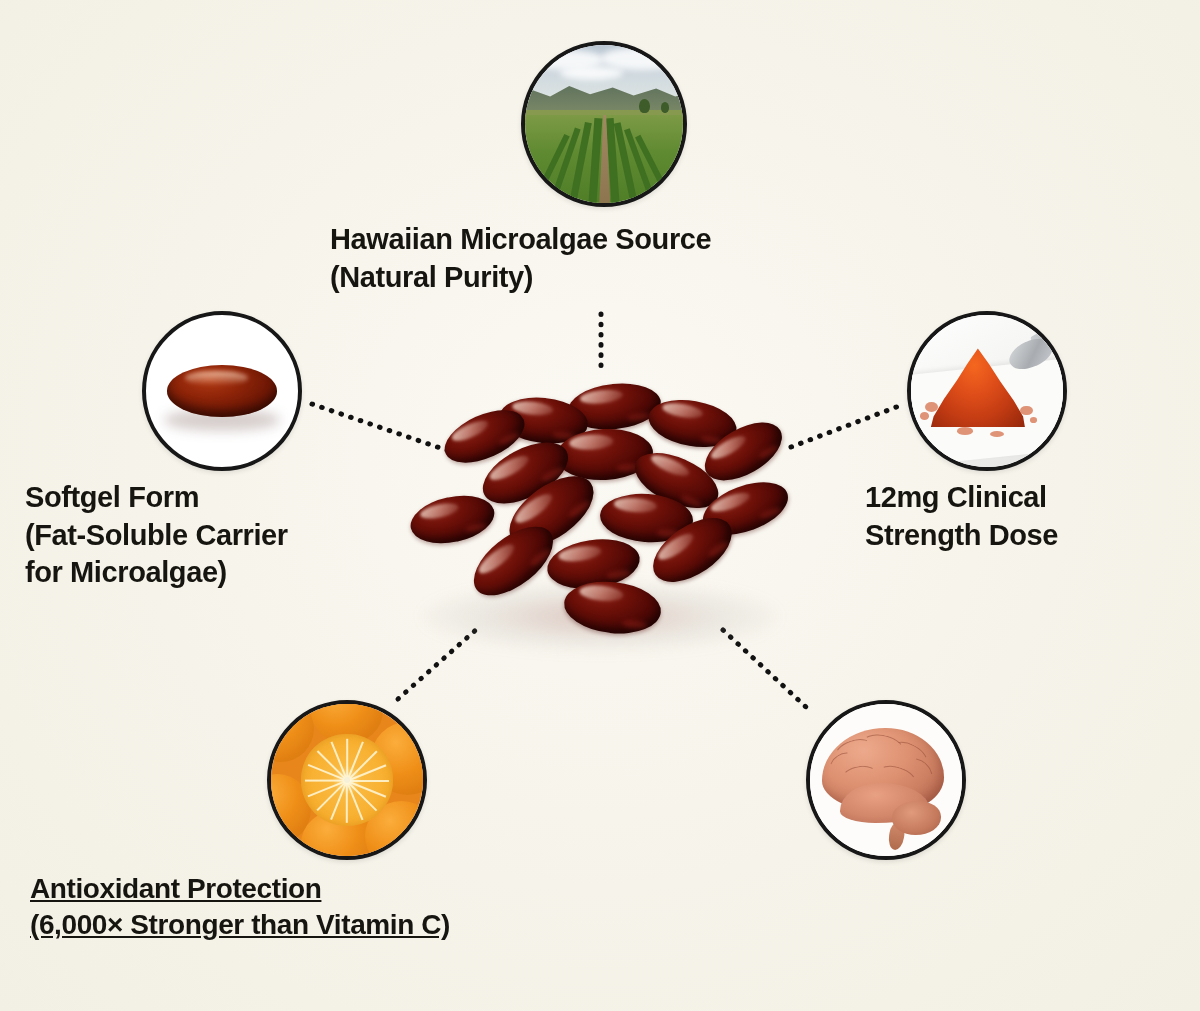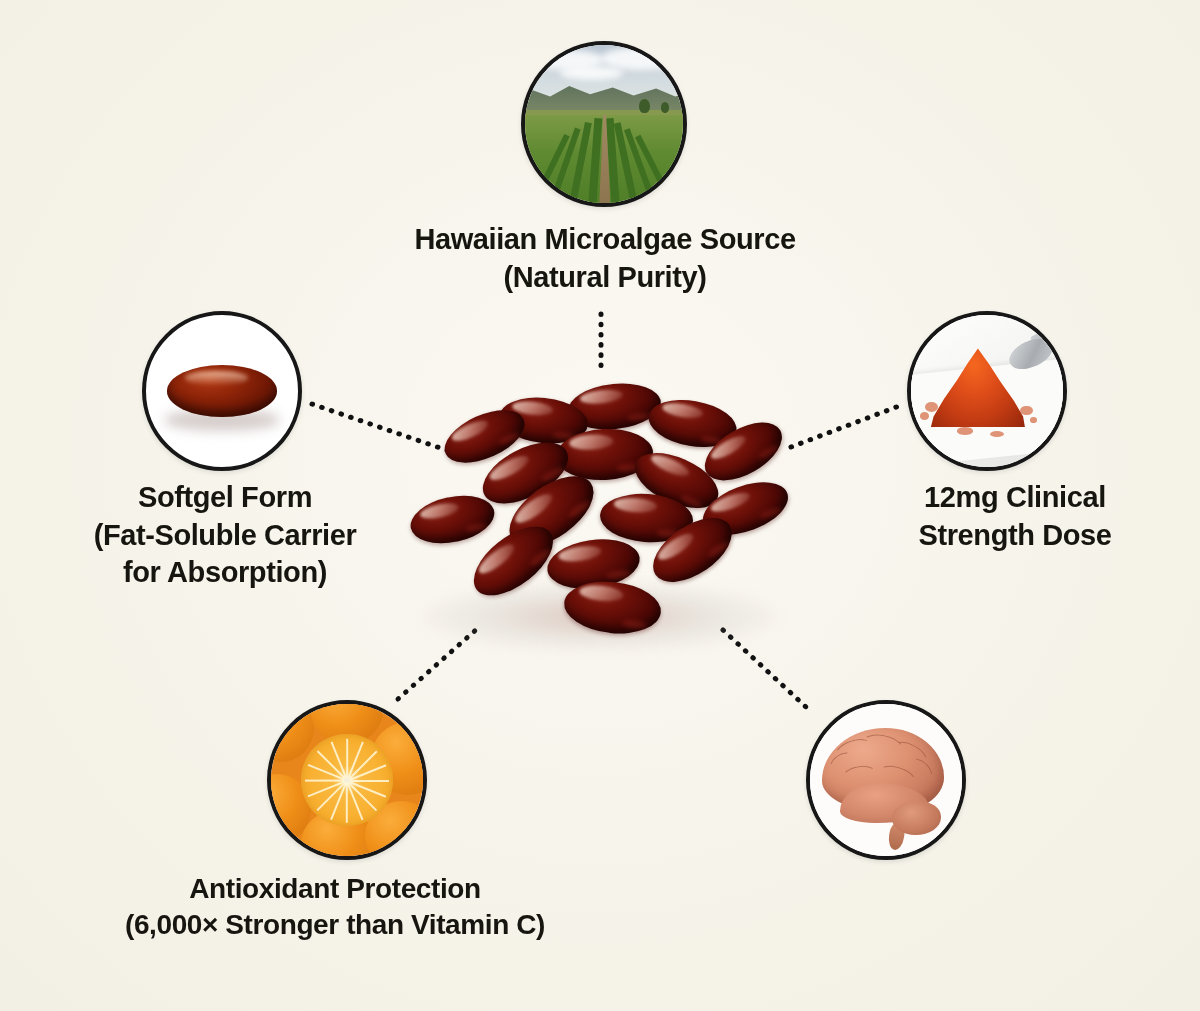--- a/index.html
+++ b/index.html
@@ -262,27 +262,27 @@
   }
 
   
   .caption {
     position: absolute;
     color: #16150f;
     font-size: 29px;
     font-weight: 700;
     line-height: 1.30;
     letter-spacing: -0.4px;
-    text-align: center;
+    text-align: left;
     white-space: pre-line;
   }
   #cap-farm    { left: 330px;  top: 221px; width: 550px; }
   #cap-softgel { left: 25px;   top: 479px; width: 400px; }
   #cap-powder  { left: 865px;  top: 479px; width: 300px; }
-  #cap-orange  { left: 30px;   top: 871px; width: 610px; font-size: 28px; }
+  #cap-orange  { left: 30px;   top: 871px; width: 610px; font-size: 28px; text-decoration: underline; }
   #cap-brain   { left: 710px;  top: 871px; width: 370px; }
 </style>
 </head>
 <body>
 
 <div id="infographic">
 
   <div class="title-crop"></div>
 
   <svg class="connectors" viewBox="0 0 1200 1011" width="1200" height="1011">
@@ -322,21 +322,21 @@
 (Natural Purity)</div>
 
   <div class="badge" id="badge-softgel">
     <div class="art">
       <div class="gel-shadow"></div>
       <div class="gel-single"></div>
     </div>
   </div>
   <div class="caption" id="cap-softgel">Softgel Form
 (Fat-Soluble Carrier
-for Absorption)</div>
+for Microalgae)</div>
 
   <div class="badge" id="badge-powder">
     <div class="art">
       <div class="pw-plate"></div>
       <div class="pw-sheet"></div>
       <div class="pw-spoon-handle"></div>
       <div class="pw-spoon-bowl"></div>
       <div class="pw-mound"></div>
       <div class="pw-dust" style="left:9%;  top:57%; width:9%;  height:7%;"></div>
       <div class="pw-dust" style="left:6%;  top:64%; width:6%;  height:5%;"></div>

